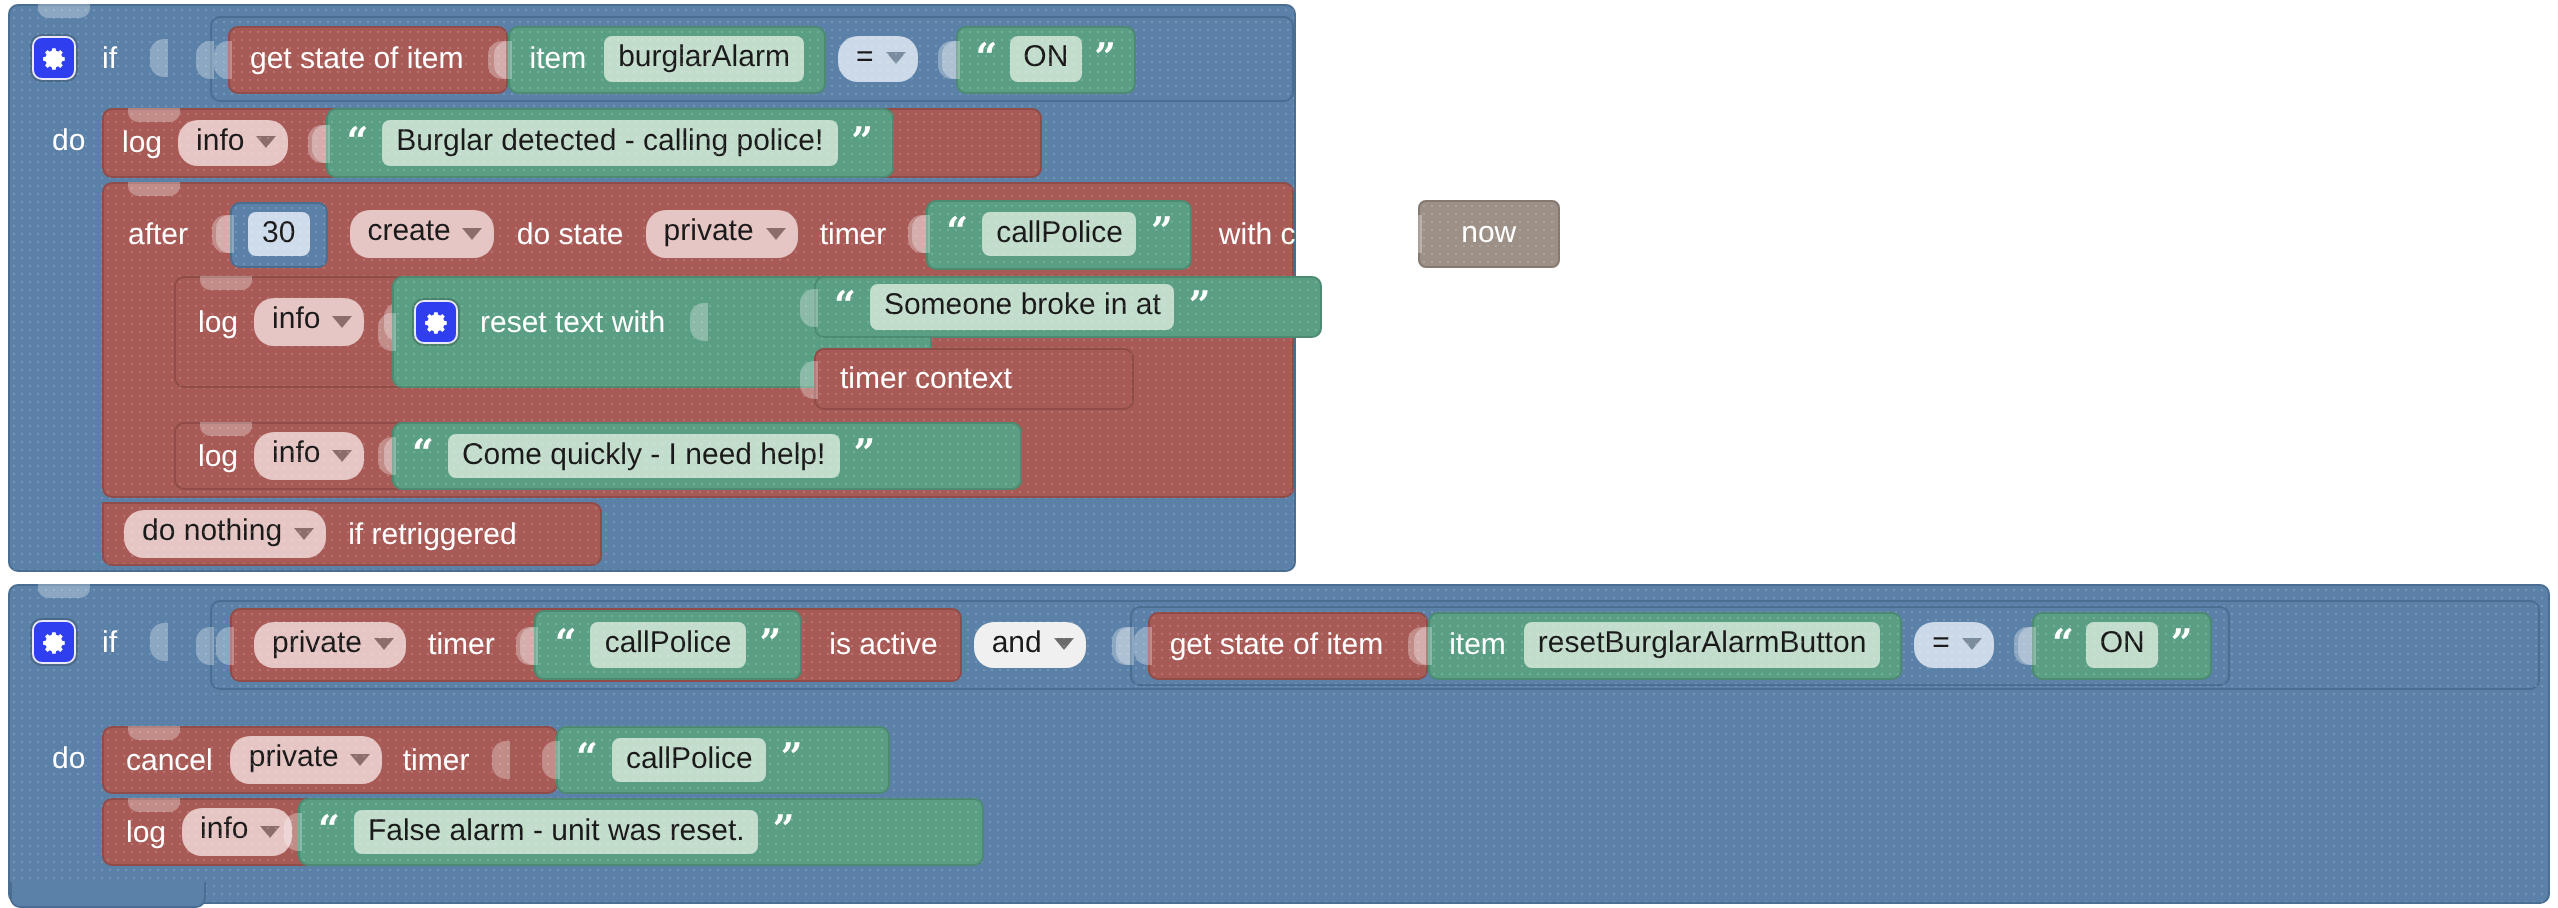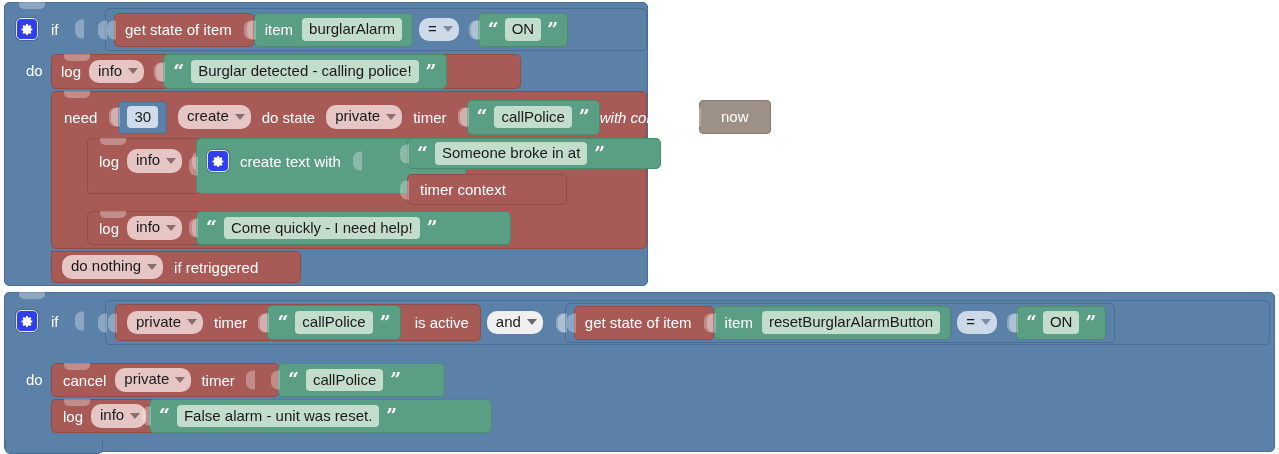--- a/index.html
+++ b/index.html
@@ -164,21 +164,21 @@
       <span class="q">”</span>
     </div>
   </div>
 
   <div class="blk c-red tex" style="left:46px;top:88px;width:596px;height:158px;border-radius:5px;">
     <div class="notch" style="left:12px;">
         <i></i>
       </div>
 
     <div class="row" style="position:absolute;left:12px;top:7px;height:36px;">
-      <span class="lbl">need</span>
+      <span class="lbl">after</span>
       <span class="sock" style="margin-left:12px;">
           <i></i>
         </span>
 
       <div class="blk c-blue tex row" style="position:relative;height:33px;border-radius:5px;padding:0 8px;">
         <span class="tab">
             <i style="background:#ffffff;opacity:.30"></i>
           </span>
         <span class="fld fld-blue">30</span>
       </div>
@@ -197,21 +197,21 @@
         </span>
 
       <div class="blk c-green tex row" style="position:relative;height:35px;border-radius:5px;padding:0 9px;gap:7px;">
         <span class="tab">
             <i style="background:#ffffff;opacity:.30"></i>
           </span>
         <span class="q">“</span>
         <span class="fld fld-green">callPolice</span>
         <span class="q">”</span>
       </div>
-      <span class="lbl" style="font-style:italic;">with context</span>
+      <span class="lbl" style="margin-left:13px;">with context</span>
       <span class="sock" style="margin-left:11px;">
           <i></i>
         </span>
 
       <div class="blk c-gray tex row" style="position:relative;height:34px;border-radius:4px;padding:0 14px;">
         <span class="tab">
             <i style="background:#ffffff;opacity:.30"></i>
           </span>
         <span class="fld fld-gray" style="background:transparent;color:#ffffff;">now</span>
       </div>
@@ -237,21 +237,21 @@
       <span class="tab">
           <i style="background:#ffffff;opacity:.30"></i>
         </span>
       <div class="row" style="position:absolute;left:10px;top:9px;height:26px;">
         <span class="gear">
           <svg width="13" height="13" viewBox="0 0 24 24" aria-hidden="true">
             <path fill="#ffffff" d="M12 8.2a3.8 3.8 0 1 0 0 7.6 3.8 3.8 0 0 0 0-7.6zm0 5.9a2.1 2.1 0 1 1 0-4.2 2.1 2.1 0 0 1 0 4.2z"></path>
             <path fill="#ffffff" d="M21 13.6v-3.2l-2.4-.4a6.9 6.9 0 0 0-.8-1.9l1.4-2-2.3-2.3-2 1.4a6.9 6.9 0 0 0-1.9-.8L12.6 2h-3.2l-.4 2.4a6.9 6.9 0 0 0-1.9.8l-2-1.4L2.8 6.1l1.4 2a6.9 6.9 0 0 0-.8 1.9L1 10.4v3.2l2.4.4c.2.7.4 1.3.8 1.9l-1.4 2 2.3 2.3 2-1.4c.6.4 1.2.6 1.9.8l.4 2.4h3.2l.4-2.4c.7-.2 1.3-.4 1.9-.8l2 1.4 2.3-2.3-1.4-2c.4-.6.6-1.2.8-1.9l2.4-.4z"></path>
           </svg>
         </span>
-        <span class="lbl" style="margin-left:11px;">create text with</span>
+        <span class="lbl" style="margin-left:11px;">reset text with</span>
         <span class="sock" style="margin-left:12px;">
             <i></i>
           </span>
       </div>
       <span class="sock" style="position:absolute;left:248px;top:42px;">
           <i></i>
         </span>
     </div>
 
     <div class="blk c-green tex row" style="left:355px;top:46px;width:254px;height:31px;border-radius:5px;padding:0 9px;gap:7px;">

